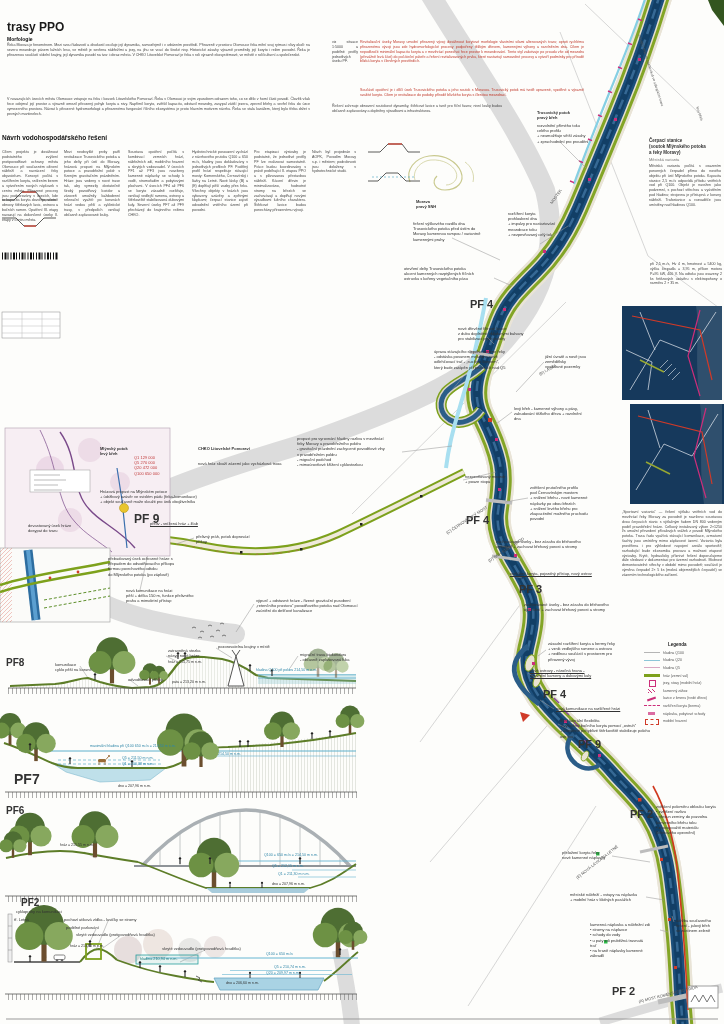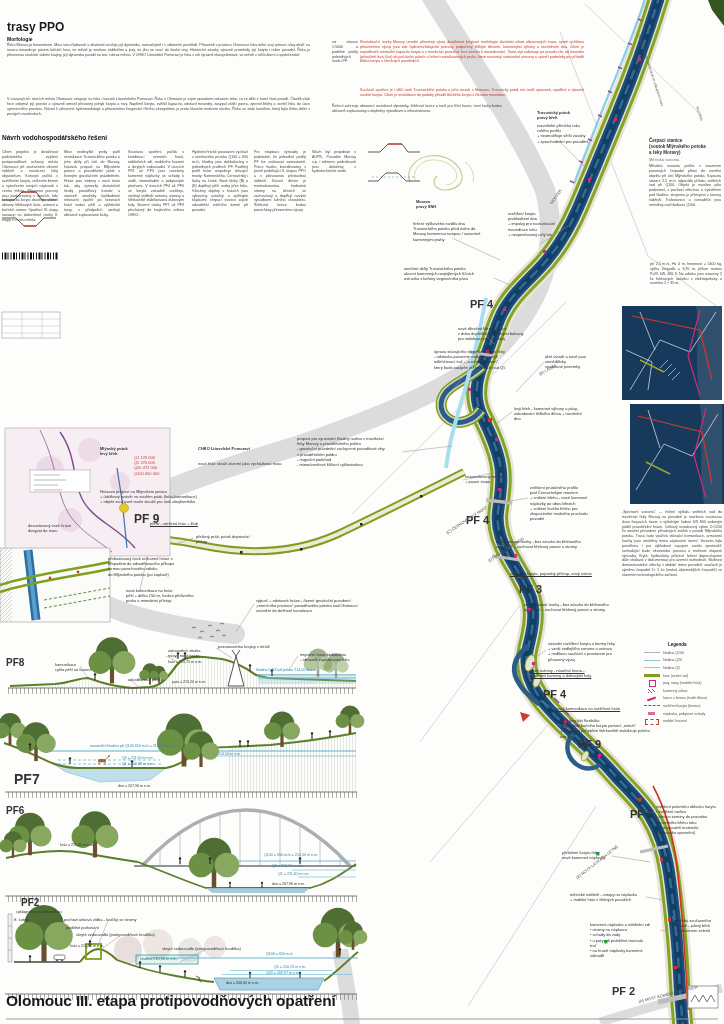--- a/index.html
+++ b/index.html
@@ -528,21 +528,20 @@
           <span class="ls naplavka"></span>
           <span class="ll">náplavka, pobytové schody</span>
         </div>
         <div class="lrow">
           <span class="ls mobil"></span>
           <span class="ll">mobilní hrazení</span>
         </div>
       </div>
   </div>
 
-  <div class="abs" id="footer-title">Olomouc III. etapa protipovodňových opatření</div>
 
   <div id="annotations">
       <div class="ann" style="left: 537px; top: 110px; width: 52px; font-size: 4px; font-weight: bold;">Trusovický potok
 pravý břeh</div>
       <div class="ann" style="left: 537px; top: 123px; width: 62px; font-size: 4px;">rozvolnění přímého toku
 celého profilu
 + neumožňuje větší zásahy
 + zprůchodnění pro proudění</div>
       <div class="ann" style="left: 416px; top: 199px; width: 40px; font-size: 4px; font-weight: bold;">Morava
 pravý SNH</div>

